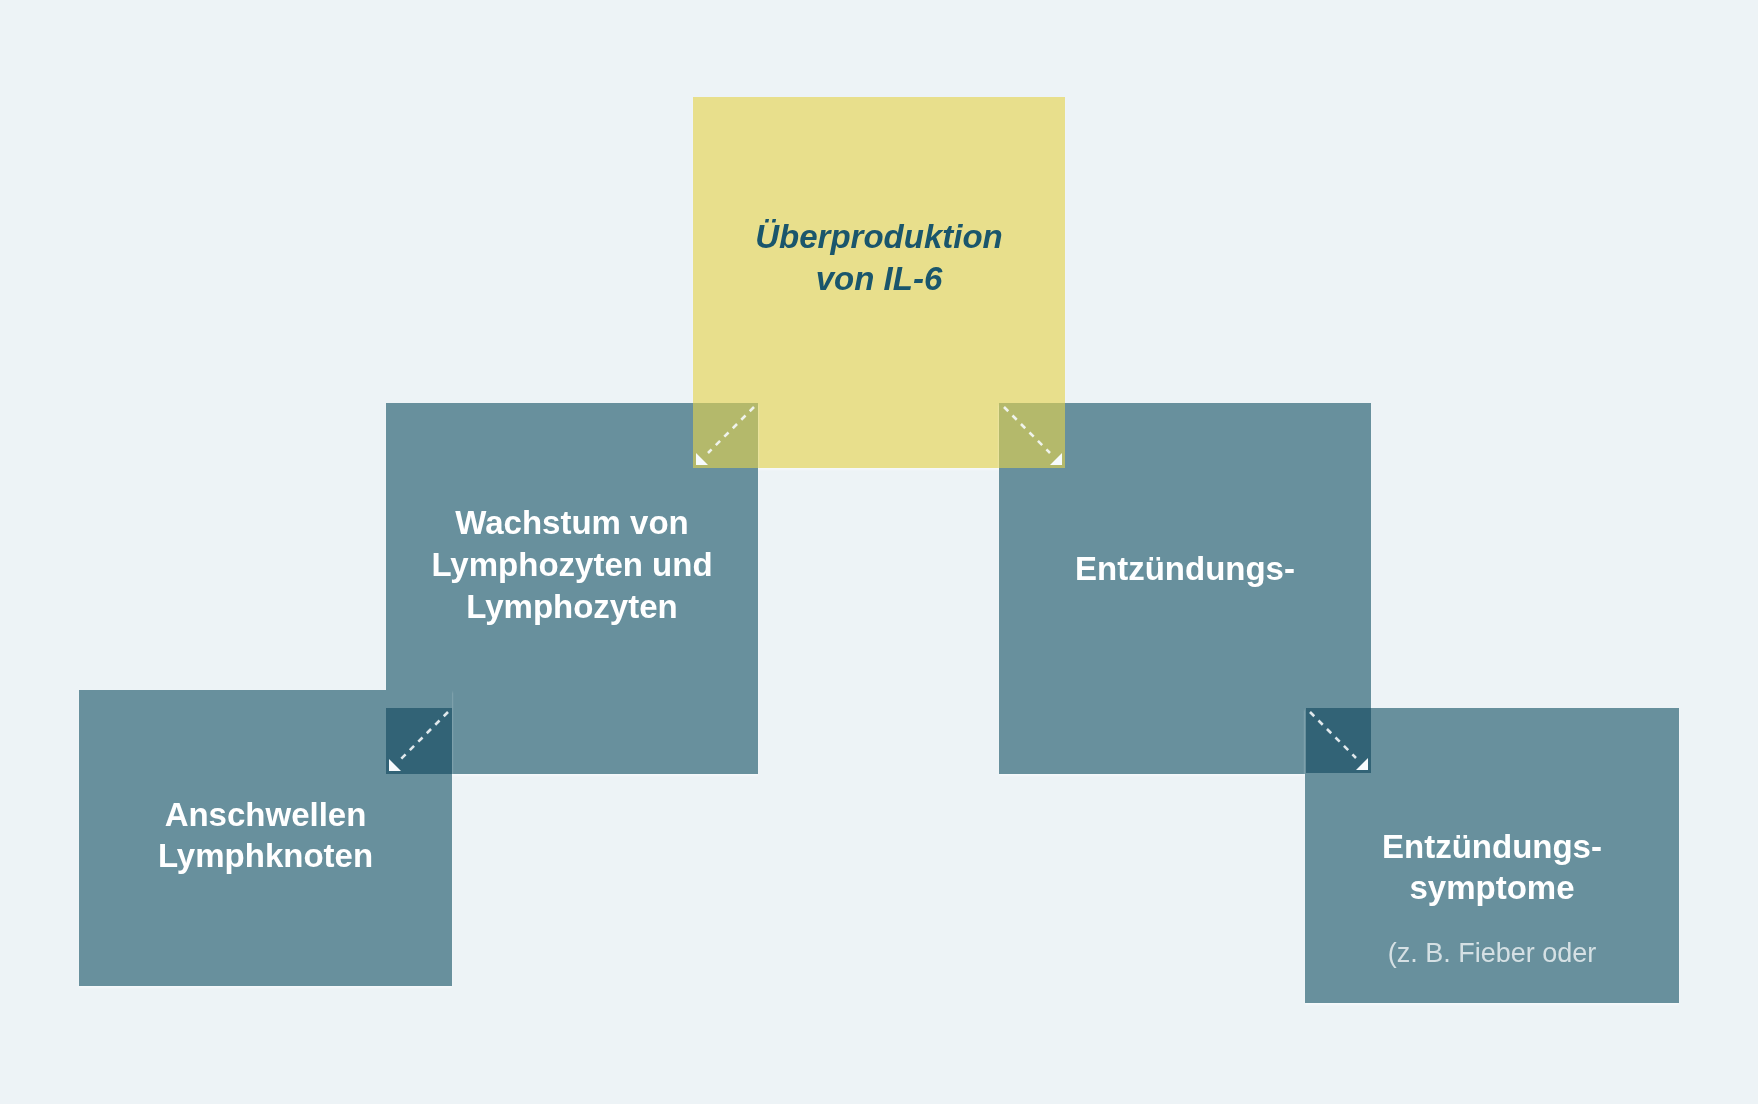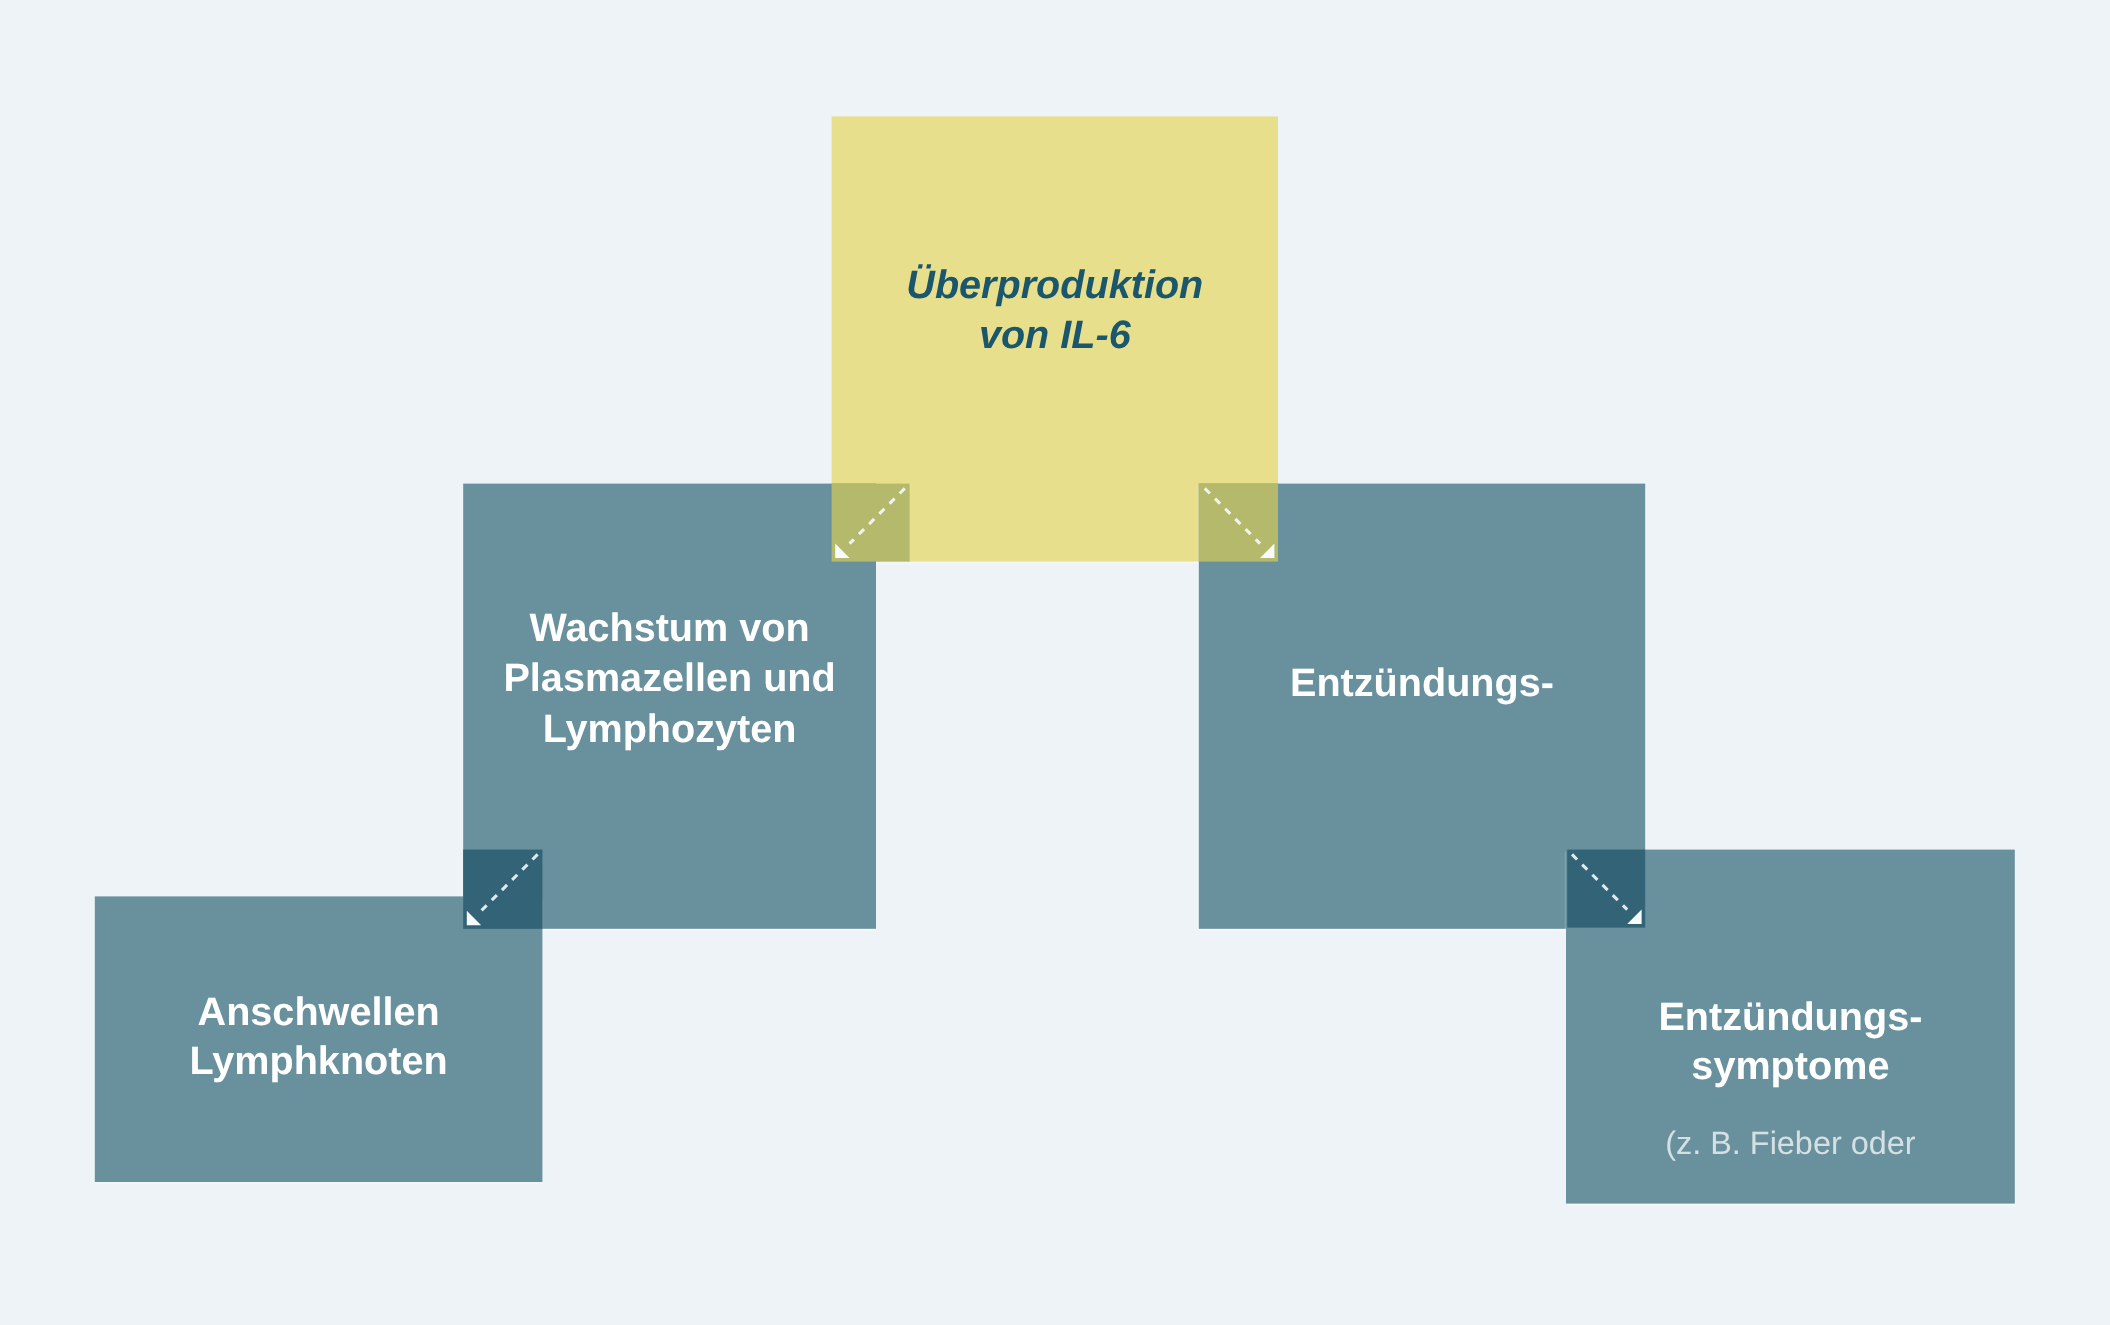--- a/index.html
+++ b/index.html
@@ -57,23 +57,23 @@
     stroke: var(--arrow-color, #f7fbfd);
     stroke-width: 2.6;
     stroke-dasharray: 6 6;
     fill: none;
     opacity: 0.88;
   }
   .overlap svg polygon { fill: var(--arrow-color, #f7fbfd); }
 
   
   .box-root         { left: 693px;  top: 97px;  width: 372px; height: 371px; font-style: italic; }
-  .box-growth       { left: 386px;  top: 403px; width: 344px; height: 371px; }
+  .box-growth       { left: 386px;  top: 403px; width: 372px; height: 371px; }
   .box-inflammation { left: 999px;  top: 403px; width: 372px; height: 371px; }
-  .box-lymph        { left: 79px;   top: 747px; width: 373px; height: 238px; }
+  .box-lymph        { left: 79px;   top: 690px; width: 373px; height: 296px; }
   .box-symptoms     { left: 1305px; top: 708px; width: 374px; height: 295px; }
 
   .ov-root-growth       { left: 693px;  top: 403px; width: 65px; height: 65px; }
   .ov-root-inflammation { left: 999px;  top: 403px; width: 66px; height: 65px; }
   .ov-growth-lymph      { left: 386px;  top: 708px; width: 66px; height: 66px; }
   .ov-inflammation-symptoms { left: 1306px; top: 708px; width: 65px; height: 65px; }
 </style>
 </head>
 <body>
 
@@ -82,21 +82,21 @@
   <div class="box yellow box-root">
     <div class="label">
       <span class="ln">Überproduktion</span>
       <span class="ln">von IL-6</span>
     </div>
   </div>
 
   <div class="box teal box-growth">
     <div class="label">
       <span class="ln">Wachstum von</span>
-      <span class="ln">Plasmazellen und</span>
+      <span class="ln">Lymphozyten und</span>
       <span class="ln">Lymphozyten</span>
     </div>
   </div>
 
   <div class="box teal box-inflammation">
     <div class="label">
       <span class="ln">Entzündungs-</span>
     </div>
   </div>
 

